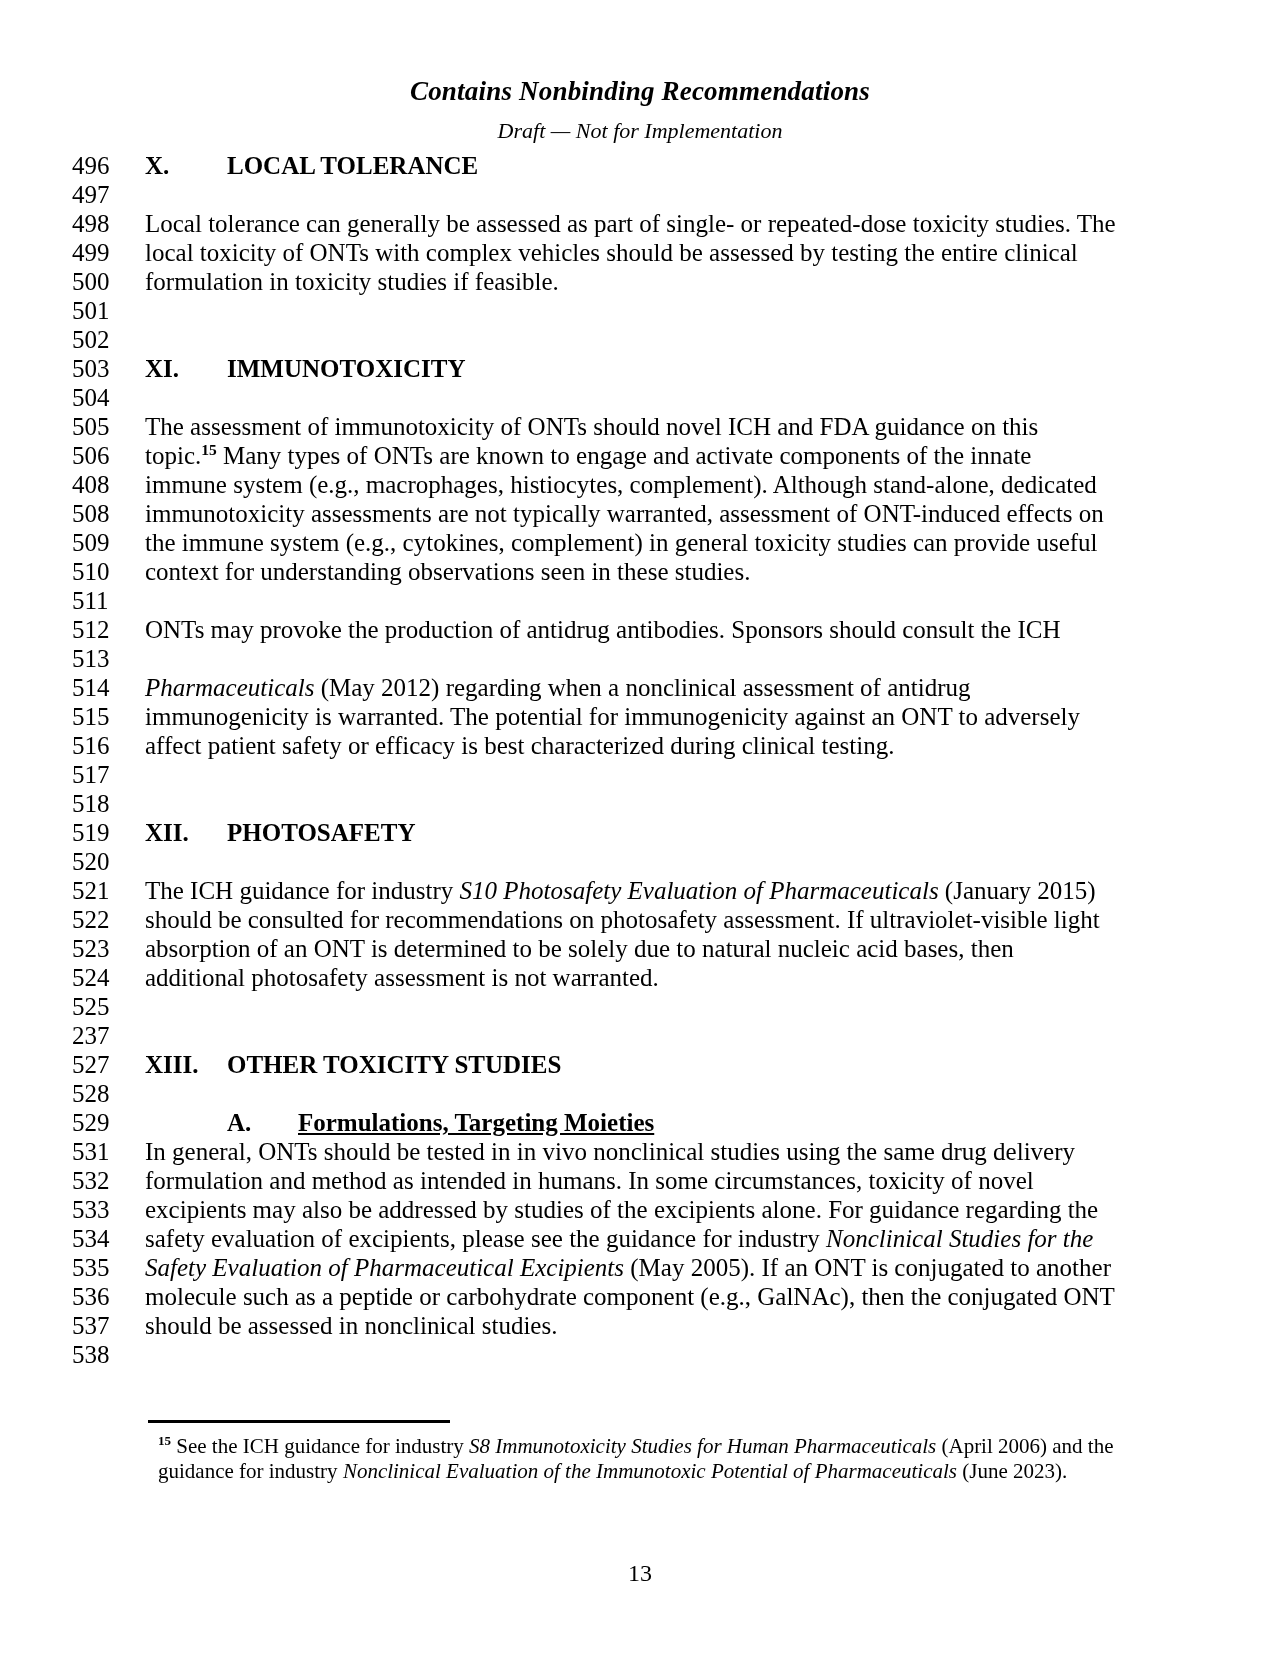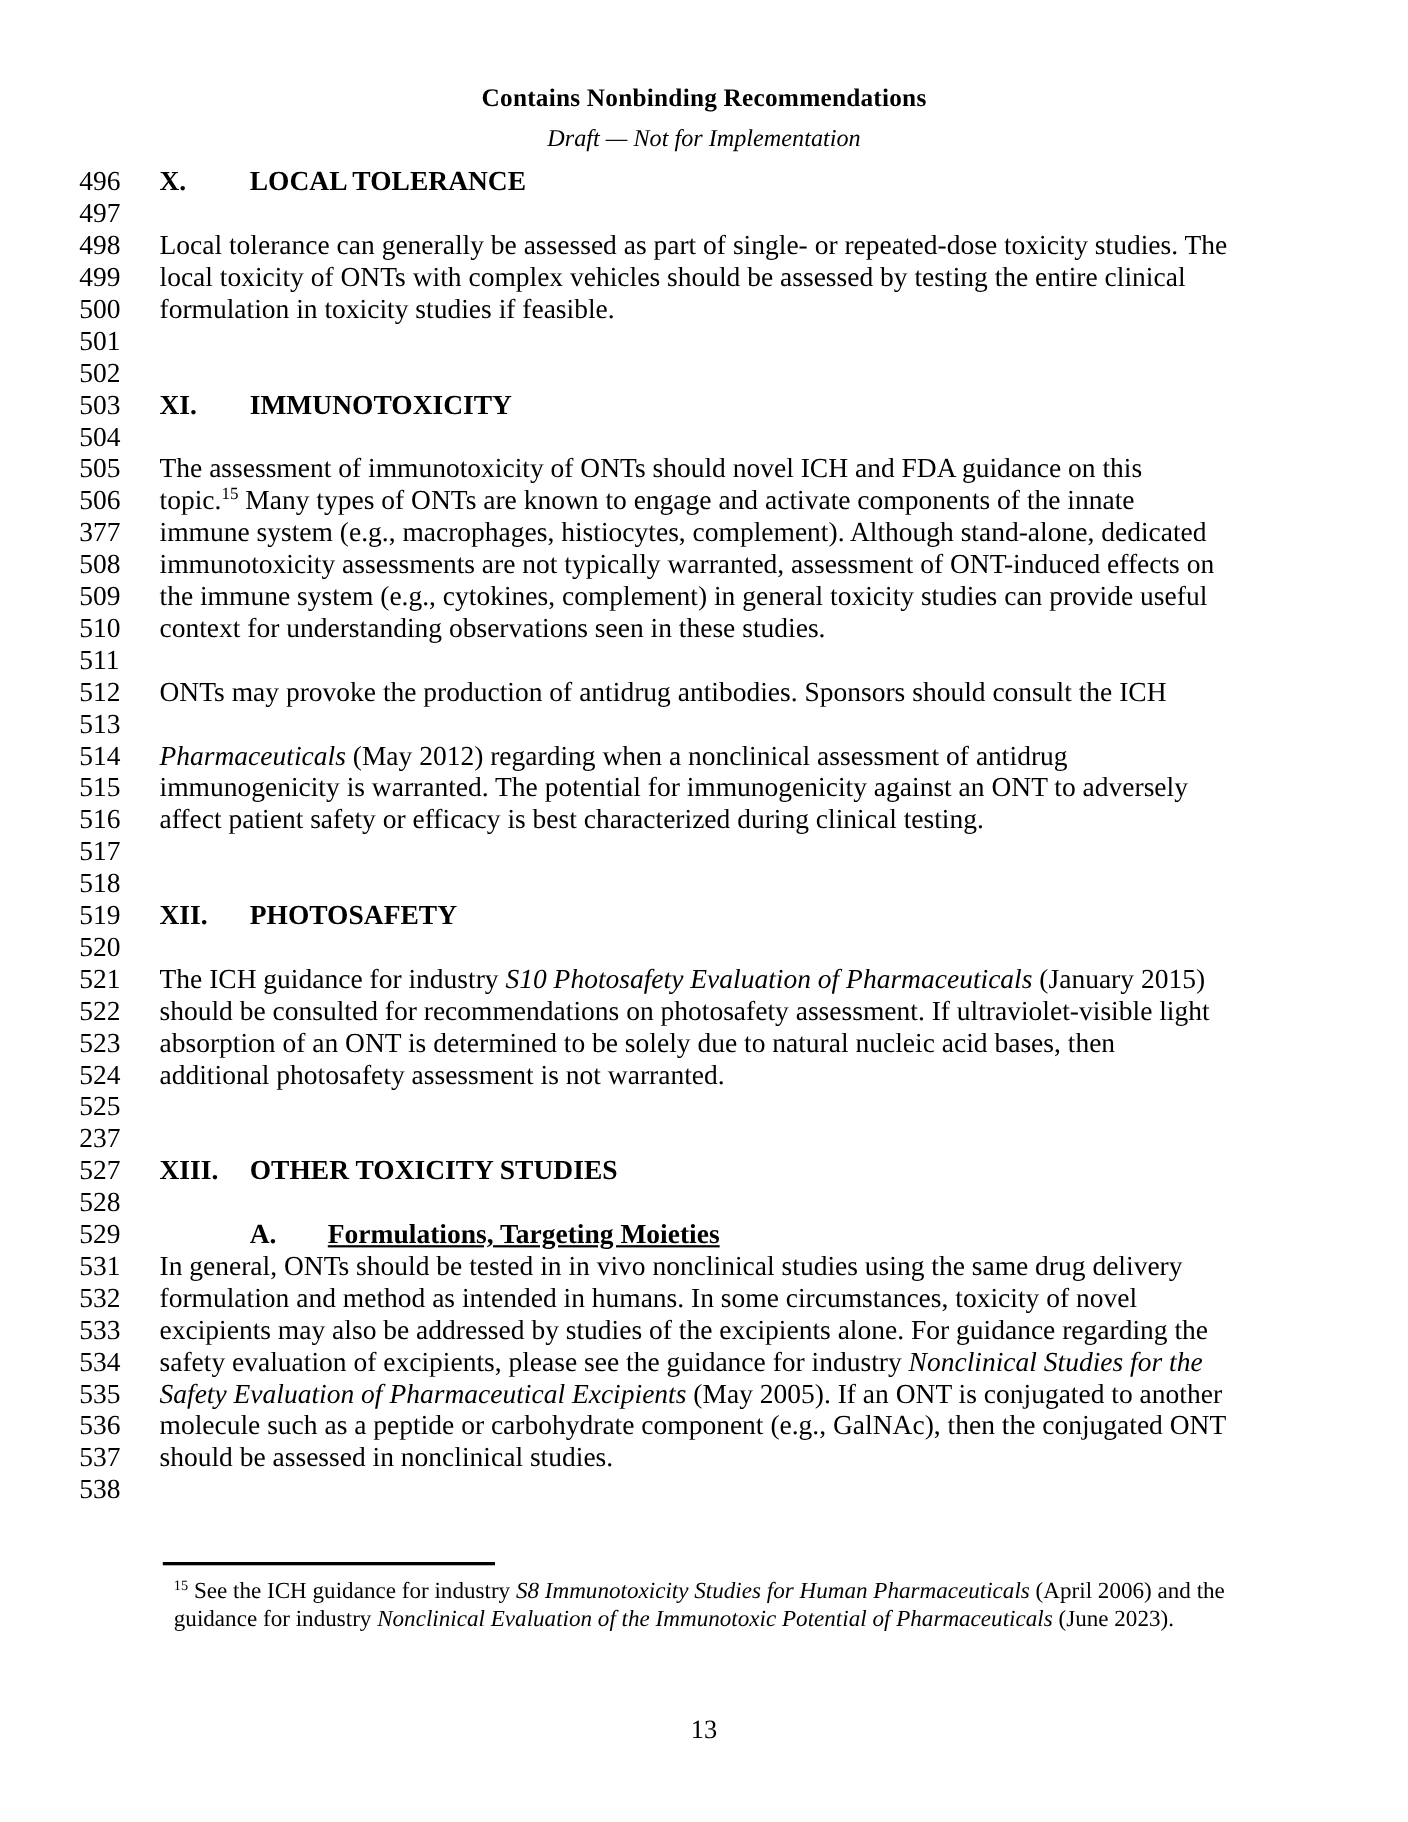--- a/index.html
+++ b/index.html
@@ -6,33 +6,33 @@
   .page {
     position: relative;
     width: 1280px;
     height: 1656px;
     background: #ffffff;
     color: #000000;
     font-family: "Liberation Serif", serif;
     overflow: hidden;
   }
   .header { position: absolute; top: 76px; left: 0; width: 100%; text-align: center; }
-  .header-title { font-size: 23px; font-weight: bold; letter-spacing: 0.2px; }
+  .header-title { font-size: 27px; font-weight: bold; font-style: italic; letter-spacing: 0.2px; }
   .header-subtitle { margin-top: 11px; font-size: 22px; font-style: italic; }
 
   .doc-lines { position: absolute; top: 151px; left: 0; width: 100%; }
   .line { display: flex; height: 29px; line-height: 29px; white-space: nowrap; font-size: 25px; }
   .line .num { margin-left: 72px; width: 73px; flex: none; }
   .line .text { flex: none; }
   .line.h1 .text { font-weight: bold; }
   .line.h2 .text { font-weight: bold; text-decoration: underline; }
   .hlabel { display: inline-block; width: 82px; }
   .h2indent { display: inline-block; width: 82px; }
   .h2label { display: inline-block; width: 71px; }
-  sup { font-size: 0.62em; vertical-align: super; line-height: 0; }
+  sup { font-size: 0.62em; vertical-align: super; line-height: 0; font-weight: bold; }
 
   .footnote-sep {
     position: absolute; top: 1420px; left: 148px;
     width: 302px; height: 3px; background: #000000;
   }
   .footnote { position: absolute; top: 1434px; left: 158px; width: 1000px; }
   .footnote .fline { font-size: 21px; line-height: 24.5px; white-space: nowrap; }
 
   .page-number {
     position: absolute; top: 1560px; left: 0; width: 100%;
@@ -87,21 +87,21 @@
       </div>
       <div class="line body">
         <span class="num">505</span>
         <span class="text">The assessment of immunotoxicity of ONTs should novel ICH and FDA guidance on this</span>
       </div>
       <div class="line body">
         <span class="num">506</span>
         <span class="text">topic.<sup>15</sup> Many types of ONTs are known to engage and activate components of the innate</span>
       </div>
       <div class="line body">
-        <span class="num">377</span>
+        <span class="num">408</span>
         <span class="text">immune system (e.g., macrophages, histiocytes, complement). Although stand-alone, dedicated</span>
       </div>
       <div class="line body">
         <span class="num">508</span>
         <span class="text">immunotoxicity assessments are not typically warranted, assessment of ONT-induced effects on</span>
       </div>
       <div class="line body">
         <span class="num">509</span>
         <span class="text">the immune system (e.g., cytokines, complement) in general toxicity studies can provide useful</span>
       </div>

